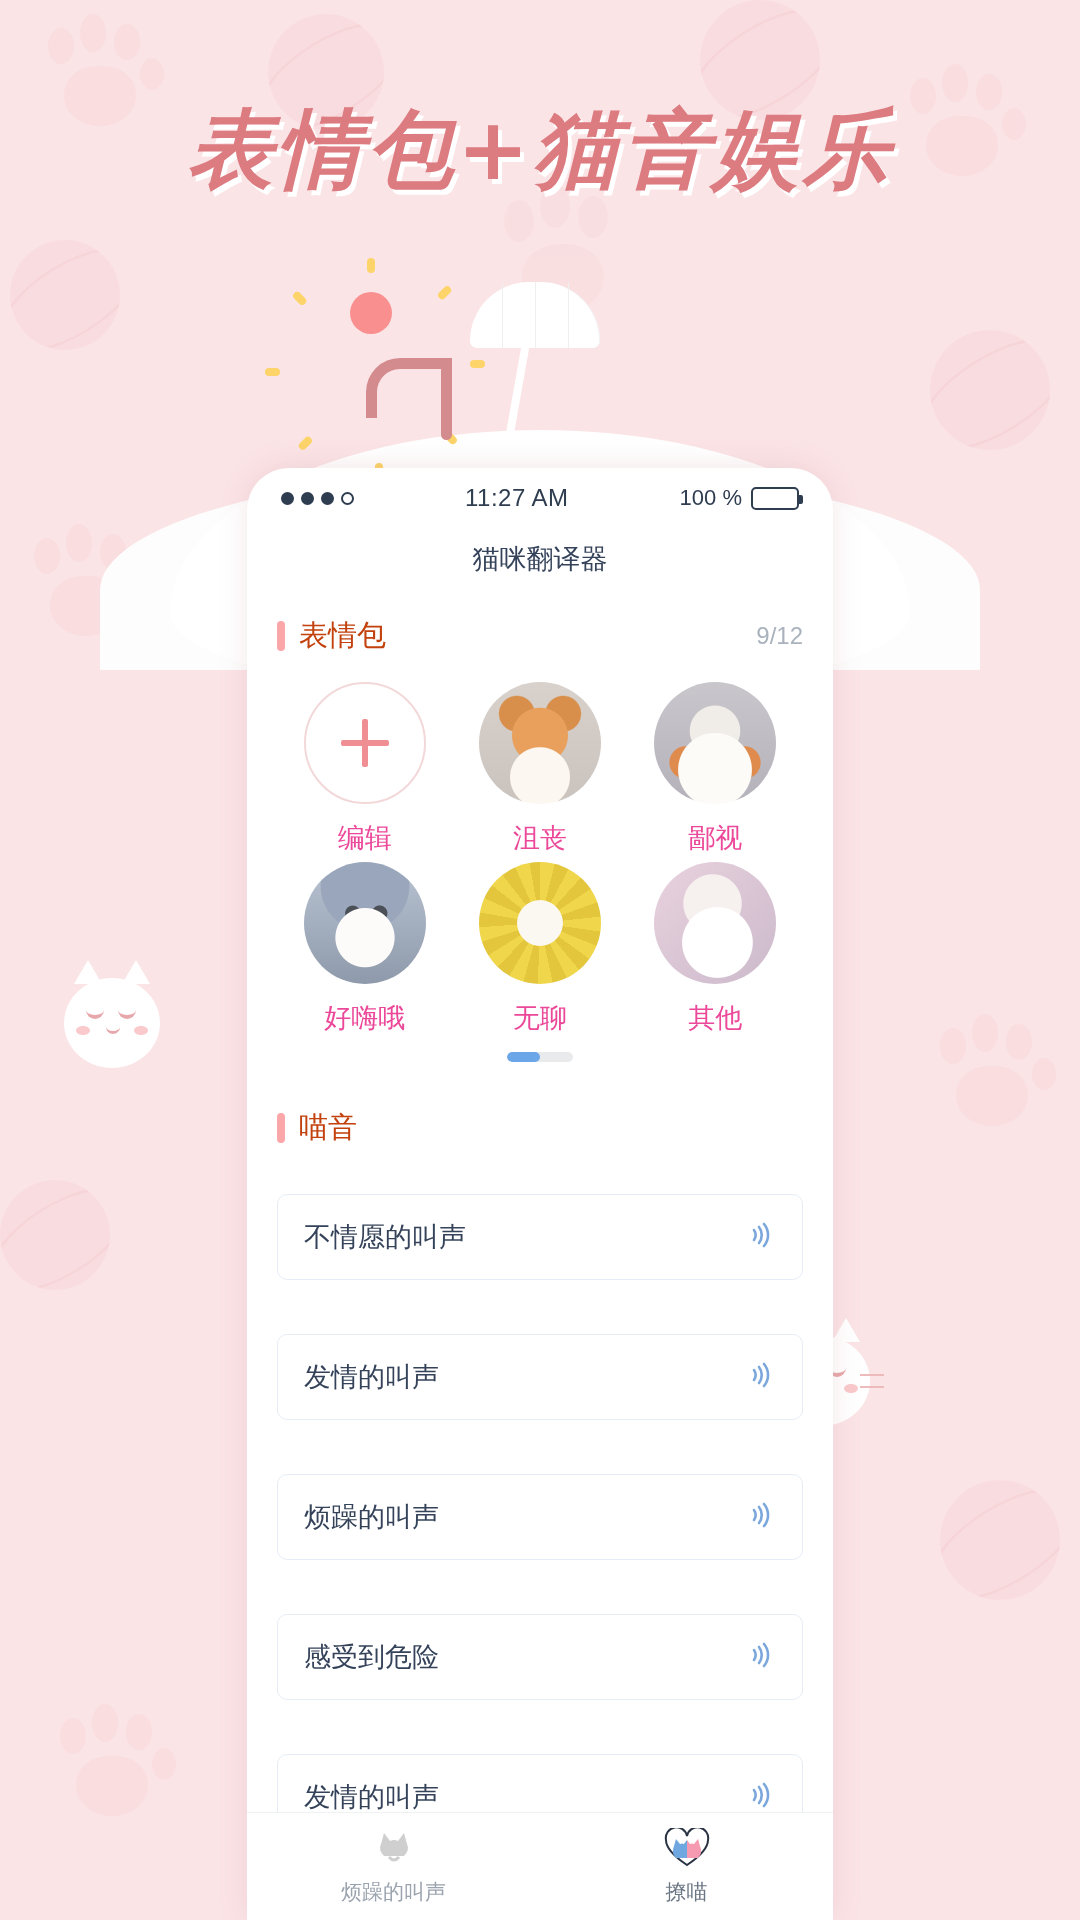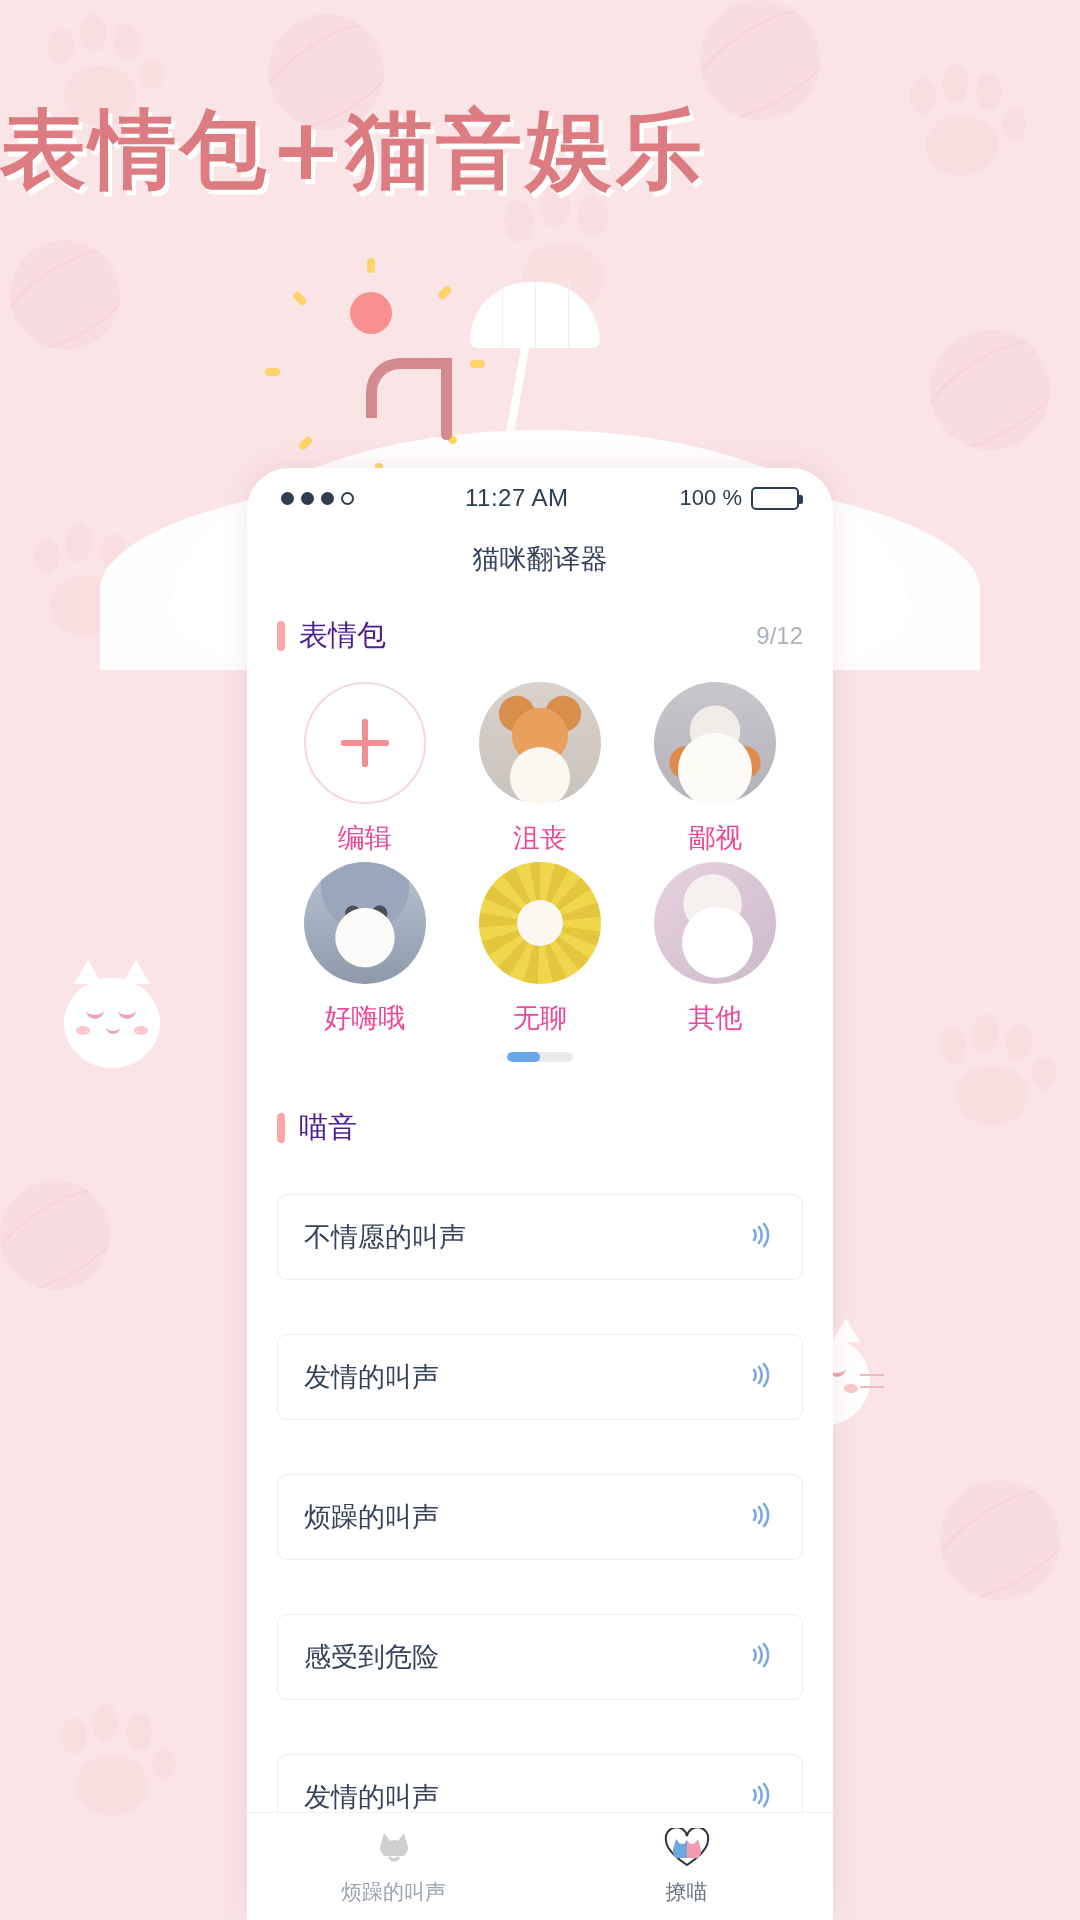--- a/index.html
+++ b/index.html
@@ -57,24 +57,25 @@
 
   
   #chair{ position:absolute; left:366px; top:350px; width:120px; height:120px; z-index:2; }
   #chair .back{ position:absolute; left:0; top:8px; width:86px; height:60px;
                 border:11px solid #d48b8d; border-right:none; border-bottom:none;
                 border-radius:34px 0 0 0; }
   #chair .leg { position:absolute; left:75px; top:8px; width:11px; height:82px; background:#d48b8d; border-radius:6px;}
 
   
   #headline{
-    position:absolute; top:92px; left:0; width:100%; z-index:5;
+    position:absolute; top:92px; left:0; width:100%; text-align:center; z-index:5;
     font-size:86px; font-weight:bold; letter-spacing:4px; color:#dc7b80;
     text-shadow: 4px 5px 0 #ffffff;
     font-family:"DejaVu Sans","Liberation Sans",sans-serif;
+    font-style:italic;
   }
 
   
   .mascot{ position:absolute; z-index:6; }
   .mascot .body{ position:absolute; background:#ffffff; border-radius:50%; }
   .mascot .ear{ position:absolute; width:0; height:0; border-left:14px solid transparent;
                 border-right:14px solid transparent; border-bottom:24px solid #ffffff; }
   .mascot .eye{ position:absolute; width:18px; height:9px;
                 border-bottom:4px solid #e7a8ab; border-radius:0 0 18px 18px; }
   .mascot .mouth{ position:absolute; width:14px; height:8px;
@@ -110,21 +111,21 @@
 
   
   #navbar{ flex:0 0 62px; display:flex; align-items:center; justify-content:center;
            font-size:27px; color:#35435a; }
 
   
   #screen-body{ flex:1; display:flex; flex-direction:column; overflow:hidden; }
 
   .section-head{ display:flex; align-items:center; padding:26px 30px 4px 30px; }
   .bar-accent{ width:8px; height:30px; border-radius:4px; background:#fba6a8; margin-right:14px; }
-  .section-title{ font-size:29px; color:#4c1d95; }
+  .section-title{ font-size:29px; color:#c2410c; }
   .section-counter{ margin-left:auto; font-size:24px; color:#a9b2bd; }
 
   
   #emoji-card{ padding:4px 30px 0 30px; }
   #emoji-grid{ display:grid; grid-template-columns:repeat(3,1fr); row-gap:6px; padding-top:18px; }
   .emoji-cell{ display:flex; flex-direction:column; align-items:center; }
   .emoji-thumb{ width:122px; height:122px; border-radius:50%; overflow:hidden; position:relative; }
   .emoji-label{ margin-top:16px; font-size:27px; color:#ec4899; }
 
   .add-thumb{ border:2px solid #f3d8da; display:flex; align-items:center; justify-content:center; }

